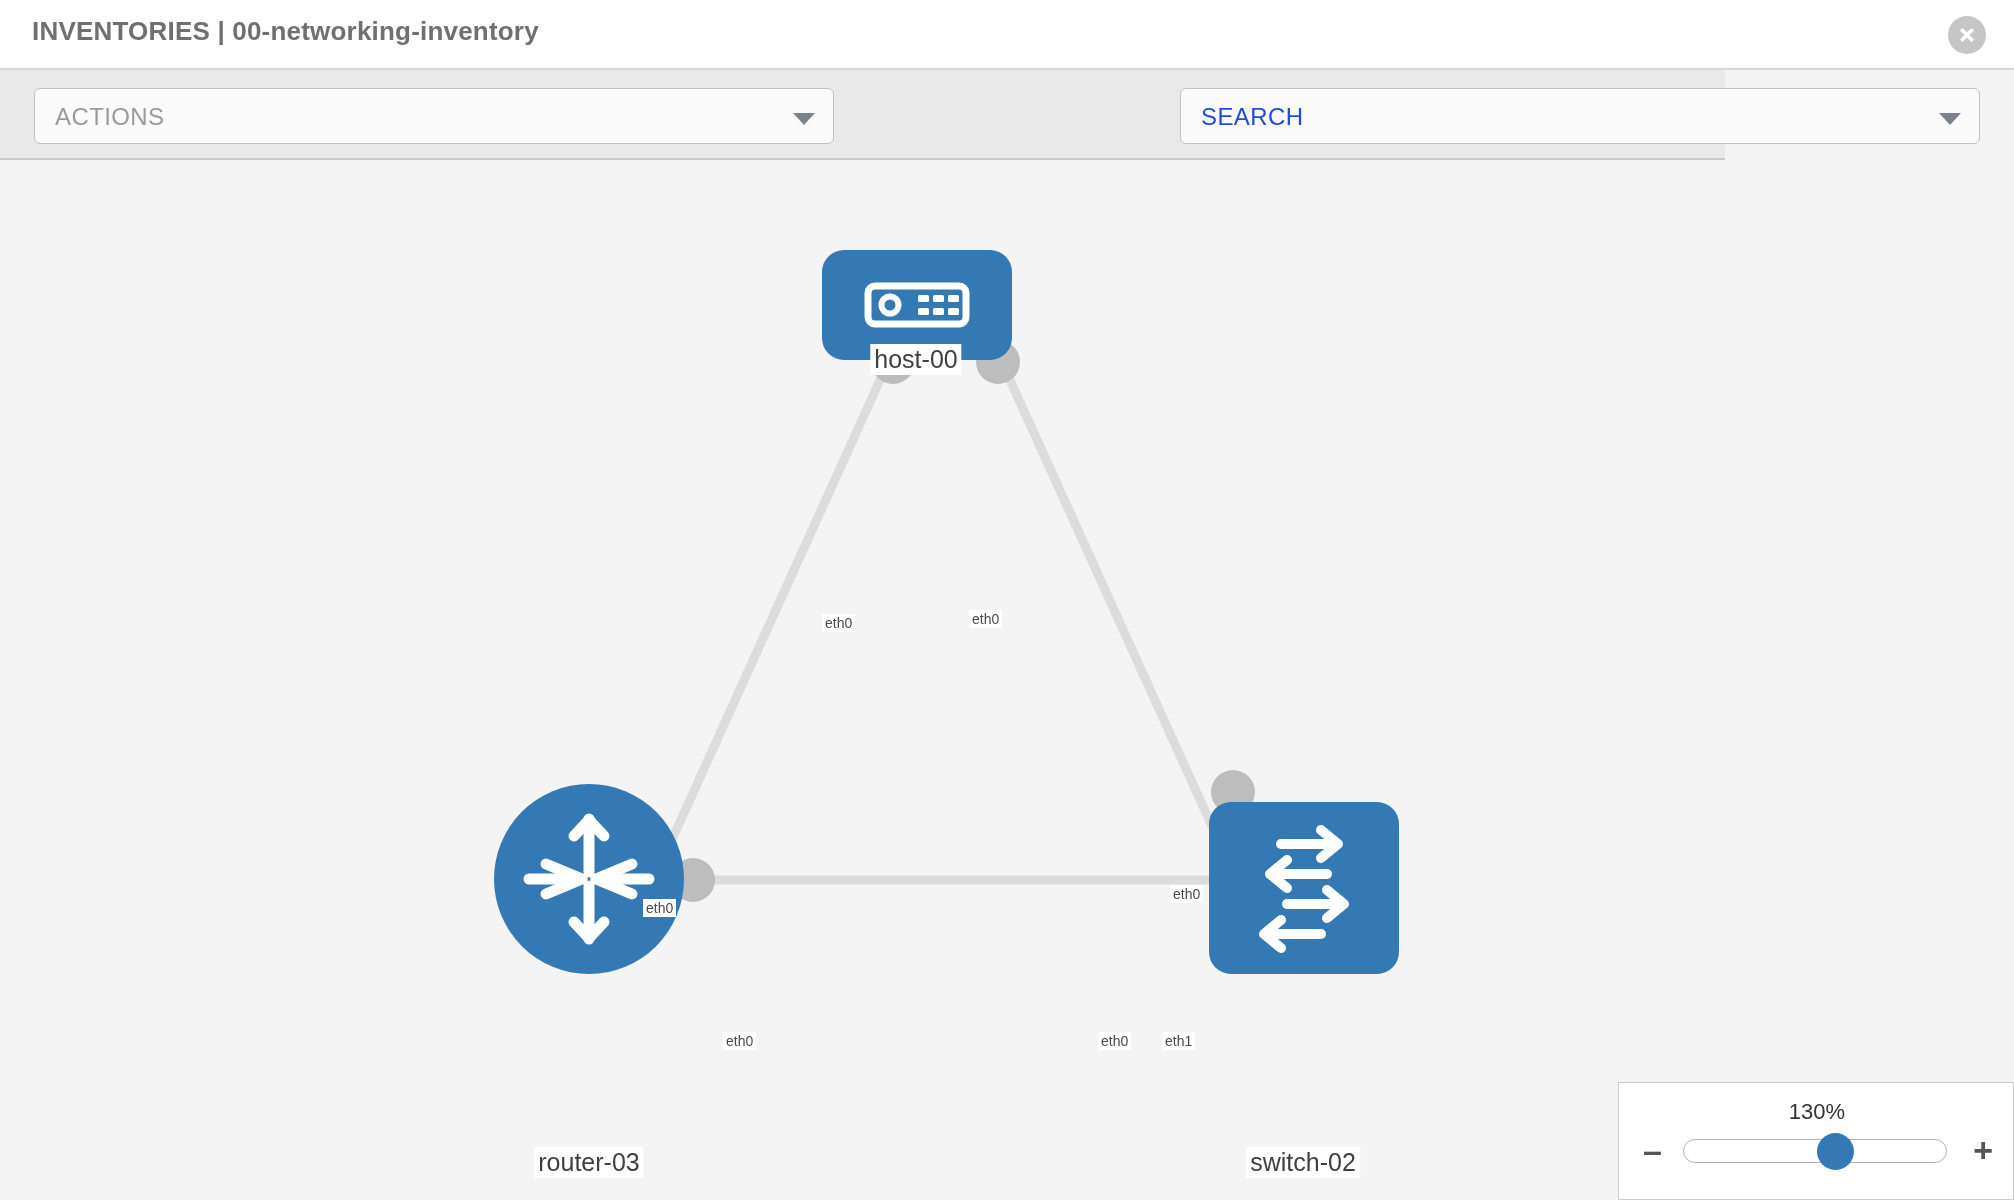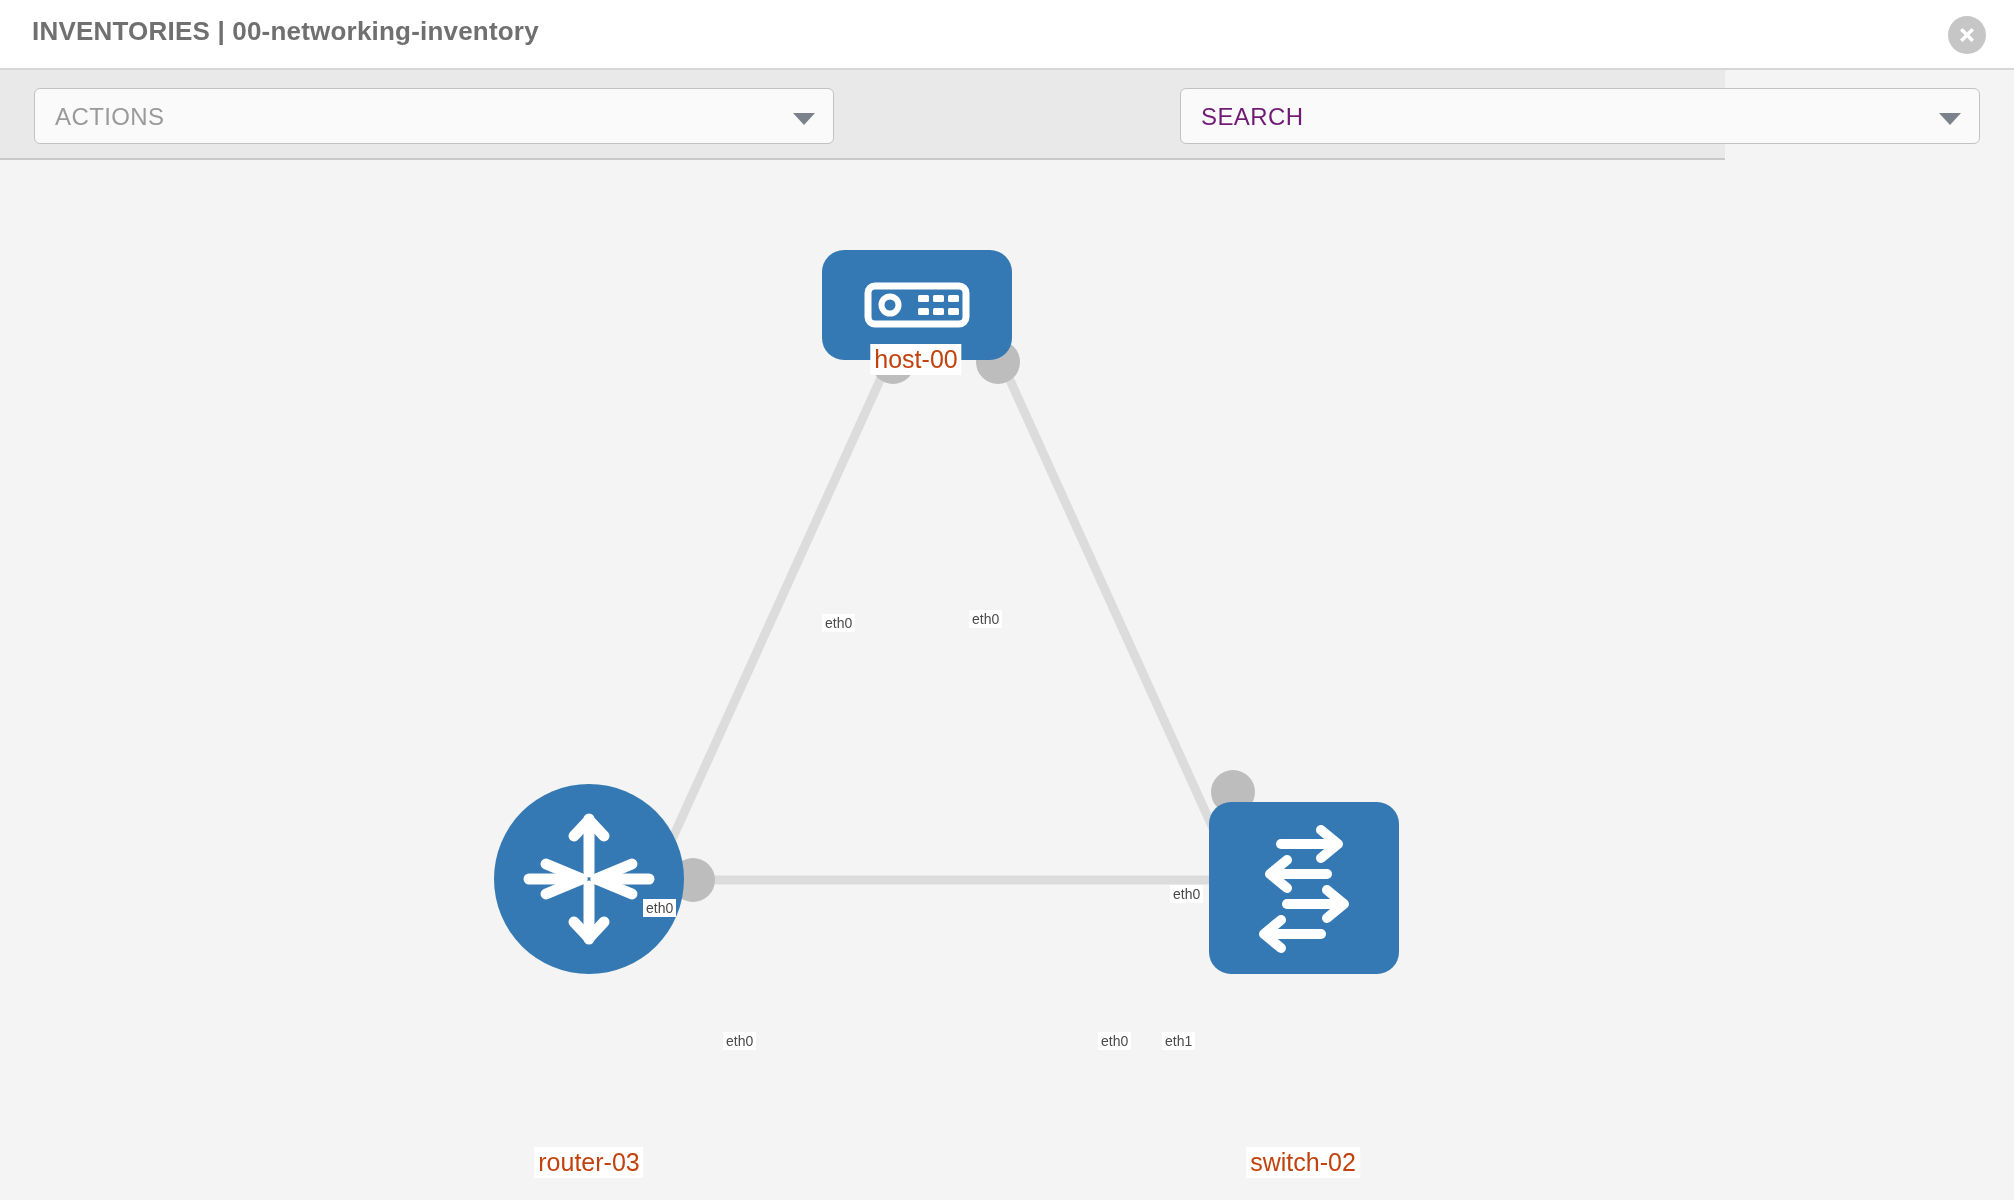--- a/index.html
+++ b/index.html
@@ -62,21 +62,21 @@
   #key-icon { left: 1108px; }
   .search-select {
     position: absolute; left: 1180px; top: 18px;
     width: 800px; height: 56px;
     background: #fafafa;
     border: 1px solid #c2c2c2; border-radius: 6px;
     cursor: text;
   }
   .search-select .sel-label {
     position: absolute; left: 20px; top: 14px;
-    font-size: 24px; color: #701a75; letter-spacing: 0.4px; text-align: right;
+    font-size: 24px; color: #1d4ed8; letter-spacing: 0.4px; text-align: right;
   }
 
   
   .canvas {
     position: absolute; left: 0; top: 162px;
     width: 2014px; height: 1038px;
     background: #f4f4f4;
     overflow: hidden;
   }
   .topo-svg { position: absolute; left: 0; top: 0; }
@@ -84,21 +84,21 @@
   .node { position: absolute; }
   .node-shape {
     position: absolute; left: 0; top: 0;
     background: #3479b4;
   }
   .node-shape.circle { border-radius: 50%; }
   .node-shape.rounded { border-radius: 22px; }
   .node-shape svg { display: block; }
   .node-label {
     position: absolute;
-    font-size: 25px; color: #c2410c;
+    font-size: 25px; color: #404040;
     background: #ffffff;
     padding: 1px 4px;
     white-space: nowrap;
     transform: translateX(-50%);
   }
 
   .iface-label {
     position: absolute;
     font-size: 14px; color: #4a4a4a;
     background: #ffffff;
@@ -253,14 +253,22 @@
 
     <div class="iface-label" style="left:822px; top:452px;">eth0</div>
     <div class="iface-label" style="left:969px; top:448px;">eth0</div>
     <div class="iface-label" style="left:643px; top:737px;">eth0</div>
     <div class="iface-label" style="left:1170px; top:723px;">eth0</div>
     <div class="iface-label" style="left:723px; top:870px;">eth0</div>
     <div class="iface-label" style="left:1098px; top:870px;">eth0</div>
     <div class="iface-label" style="left:1121px; top:870px;margin-left:41px;">eth1</div>
   </div>
 
+  <div class="zoom-panel">
+    <div class="zoom-value">130%</div>
+    <div class="zoom-minus">–</div>
+    <div class="zoom-track">
+      <div class="zoom-thumb" style="left: 133.46px;"></div>
+    </div>
+    <div class="zoom-plus">+</div>
+  </div>
 
 </div>
 
 </body></html>

